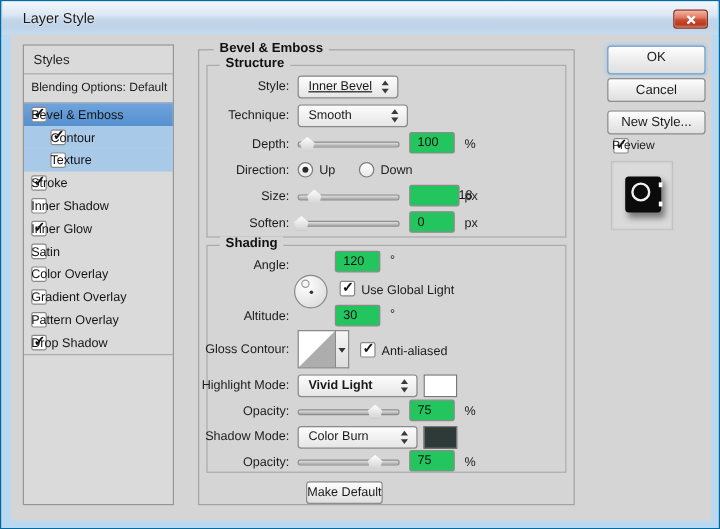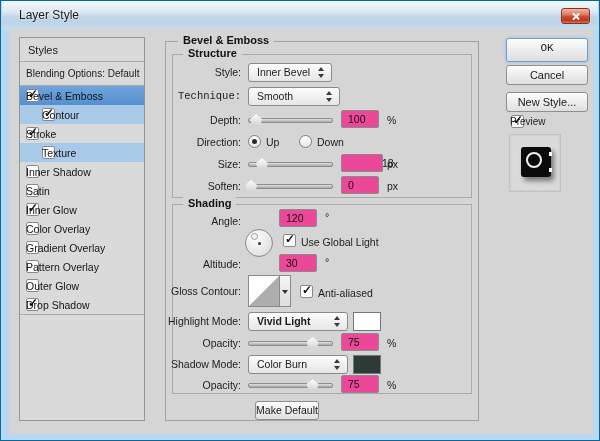--- a/index.html
+++ b/index.html
@@ -35,21 +35,21 @@
 
   
   .checkbox { width:13px; height:13px; background:#FFFFFF; border:1px solid #898989; border-radius:2px; }
   .checkbox.checked::after { content:"\2713"; position:absolute; left:1px; top:-3px; font-size:12px; font-weight:bold; color:#111111; }
   .radio { width:13px; height:13px; background:linear-gradient(#FFFFFF,#E8E8E8); border:1px solid #7E7E7E; border-radius:50%; }
   .radio.checked::after { content:""; position:absolute; left:3px; top:3px; width:5px; height:5px; border-radius:50%; background:#2A2A2A; }
   .dropdown { height:19px; background:linear-gradient(#FDFDFD,#EFEFEF 60%,#E6E6E6); border:1px solid #8A8A8A; border-radius:3px; font-size:10.5px; color:#1A1A1A; line-height:17px; padding-left:8px; }
   .updown { position:absolute; right:6px; top:3px; width:7px; height:11px; }
   .updown::before { content:""; position:absolute; left:0; top:0; border-left:3.5px solid transparent; border-right:3.5px solid transparent; border-bottom:4px solid #3A3A3A; }
   .updown::after  { content:""; position:absolute; left:0; bottom:0; border-left:3.5px solid transparent; border-right:3.5px solid transparent; border-top:4px solid #3A3A3A; }
-  .field { width:38px; height:18px; background:#ec4899; border:1px solid #8B8B8B; border-radius:2px; font-size:10.5px; color:#111111; line-height:16px; padding-left:6px; }
+  .field { width:38px; height:18px; background:#22c55e; border:1px solid #8B8B8B; border-radius:2px; font-size:10.5px; color:#111111; line-height:16px; padding-left:6px; }
   .unit { font-size:10.5px; color:#1C1C1C; }
   .flabel { font-size:10.5px; color:#1C1C1C; white-space:nowrap; right:230px; text-align:right; }
   .slider { width:85px; height:5px; background:linear-gradient(#E2E2E2,#A8A8A8); border:1px solid #8D8D8D; border-radius:2px; }
   .slider-thumb { position:absolute; top:-5px; margin-left:-6px; width:13px; height:12px;
     background:linear-gradient(#FEFEFE,#D2D2D2); clip-path:polygon(50% 0%, 96% 42%, 82% 100%, 18% 100%, 4% 42%);
     filter:drop-shadow(0 0 0.7px #5F5F5F); }
   .btn { background:linear-gradient(#FEFEFE,#EDEDED 50%,#DFDFDF); border:1px solid #8E8E8E; border-radius:3px;
     font-size:11px; color:#1A1A1A; text-align:center; }
 
   
@@ -74,21 +74,21 @@
   .gloss-arrow { left:107px; top:70px; width:11px; height:32px; border:1px solid #8A8A8A; border-left:none;
     background:linear-gradient(#F6F6F6,#DDDDDD); }
   .gloss-arrow::after { content:""; position:absolute; left:2px; top:14px; border-left:3.5px solid transparent; border-right:3.5px solid transparent; border-top:4px solid #333333; }
   .swatch { left:180px; width:28px; height:19px; border:1px solid #777777; }
 
   
   .btn-make  { left:89px;  top:359px; width:64px; height:19px; line-height:17px; font-size:10.5px; }
   .btn-reset { left:161px; top:359px; width:88px; height:19px; line-height:17px; font-size:10.5px; }
 
   
-  .btn-ok { left:497px; top:9px; width:82px; height:24px; line-height:19px; border-color:#6F9FC9; box-shadow:0 0 3px 1px #A5CBEA;font-family:Liberation Mono, monospace; }
+  .btn-ok { left:497px; top:9px; width:82px; height:24px; line-height:19px; border-color:#6F9FC9; box-shadow:0 0 3px 1px #A5CBEA; }
   .btn-cancel { left:497px; top:36px; width:82px; height:20px; line-height:18px; }
   .btn-newstyle { left:497px; top:63px; width:82px; height:20px; line-height:18px; }
   .preview-check { left:502px; top:86px; }
   .preview-label { left:501px; top:87px; font-size:10px; color:#1C1C1C; }
   .thumb-well { left:500px; top:105px; width:52px; height:58px; background:#DADADA; border:1px solid #C2C2C2; box-shadow:inset 0 0 2px #BFBFBF; }
   .thumb-square { left:11px; top:12px; width:30px; height:30px; background:#0B0B0B; border-radius:3px; box-shadow:3px 4px 5px rgba(0,0,0,0.45); }
   .thumb-circle { left:5px; top:5px; width:16px; height:16px; border:2px solid #F0F0F0; border-radius:50%; }
   .thumb-square::before { content:""; position:absolute; right:-1px; top:5px; width:3px; height:4px; background:#FFFFFF; }
   .thumb-square::after  { content:""; position:absolute; right:-1px; bottom:5px; width:3px; height:4px; background:#FFFFFF; }
 </style>
@@ -113,86 +113,82 @@
   <div class="side-item selected">
     <span class="checkbox checked"></span>
     <span class="label">Bevel &amp; Emboss</span>
   </div>
 
   <div class="side-item child">
     <span class="checkbox checked"></span>
     <span class="label">Contour</span>
   </div>
 
+  <div class="side-item child">
+    <span class="checkbox"></span>
+    <span class="label">Texture</span>
+  </div>
+
   <div class="side-item">
     <span class="checkbox checked"></span>
     <span class="label">Stroke</span>
   </div>
 
-  <div class="side-item child">
-    <span class="checkbox"></span>
-    <span class="label">Texture</span>
-  </div>
-
   <div class="side-item">
     <span class="checkbox"></span>
     <span class="label">Inner Shadow</span>
   </div>
 
   <div class="side-item">
+    <span class="checkbox checked"></span>
+    <span class="label">Inner Glow</span>
+  </div>
+
+  <div class="side-item">
     <span class="checkbox"></span>
     <span class="label">Satin</span>
   </div>
 
   <div class="side-item">
-    <span class="checkbox checked"></span>
-    <span class="label">Inner Glow</span>
-  </div>
-
-  <div class="side-item">
     <span class="checkbox"></span>
     <span class="label">Color Overlay</span>
   </div>
 
   <div class="side-item">
     <span class="checkbox"></span>
     <span class="label">Gradient Overlay</span>
   </div>
 
   <div class="side-item">
     <span class="checkbox"></span>
     <span class="label">Pattern Overlay</span>
   </div>
 
-  <div class="side-item">
-    <span class="checkbox"></span>
-    <span class="label">Outer Glow</span>
-  </div>
 
   <div class="side-item">
     <span class="checkbox checked"></span>
     <span class="label">Drop Shadow</span>
   </div>
 </div>
       <div class="side-rest"></div>
     </div>
 
     <div class="main-box">
       <span class="legend" style="left:12px;">Bevel &amp; Emboss</span>
 
       <div class="fieldset fs-structure">
         <span class="legend" style="left:10px;">Structure</span>
 
         <span class="flabel" style="top:11px;">Style:</span>
         <div class="dropdown dd-style">
-          <span style="position:static;">Inner Bevel</span>
-          <span class="updown"></span>
-        </div>
-
-        <span class="flabel" style="top:35px;font-family:Liberation Mono, monospace;">Technique:</span>
+          <span style="position:static;text-decoration:underline;">Inner Bevel</span>
+          <span class="updown"></span>
+        </div>
+
+        <span class="flabel" style="top:35px;">Technique:</span>
         <div class="dropdown dd-technique">
           <span style="position:static;">Smooth</span>
           <span class="updown"></span>
         </div>
 
         <span class="flabel" style="top:59px;">Depth:</span>
         <div class="slider" style="left:75px; top:63px;">
           <span class="slider-thumb" style="left: 8%;"></span>
         </div>
         <div class="field" style="left:168px; top:55px;">100</div>

